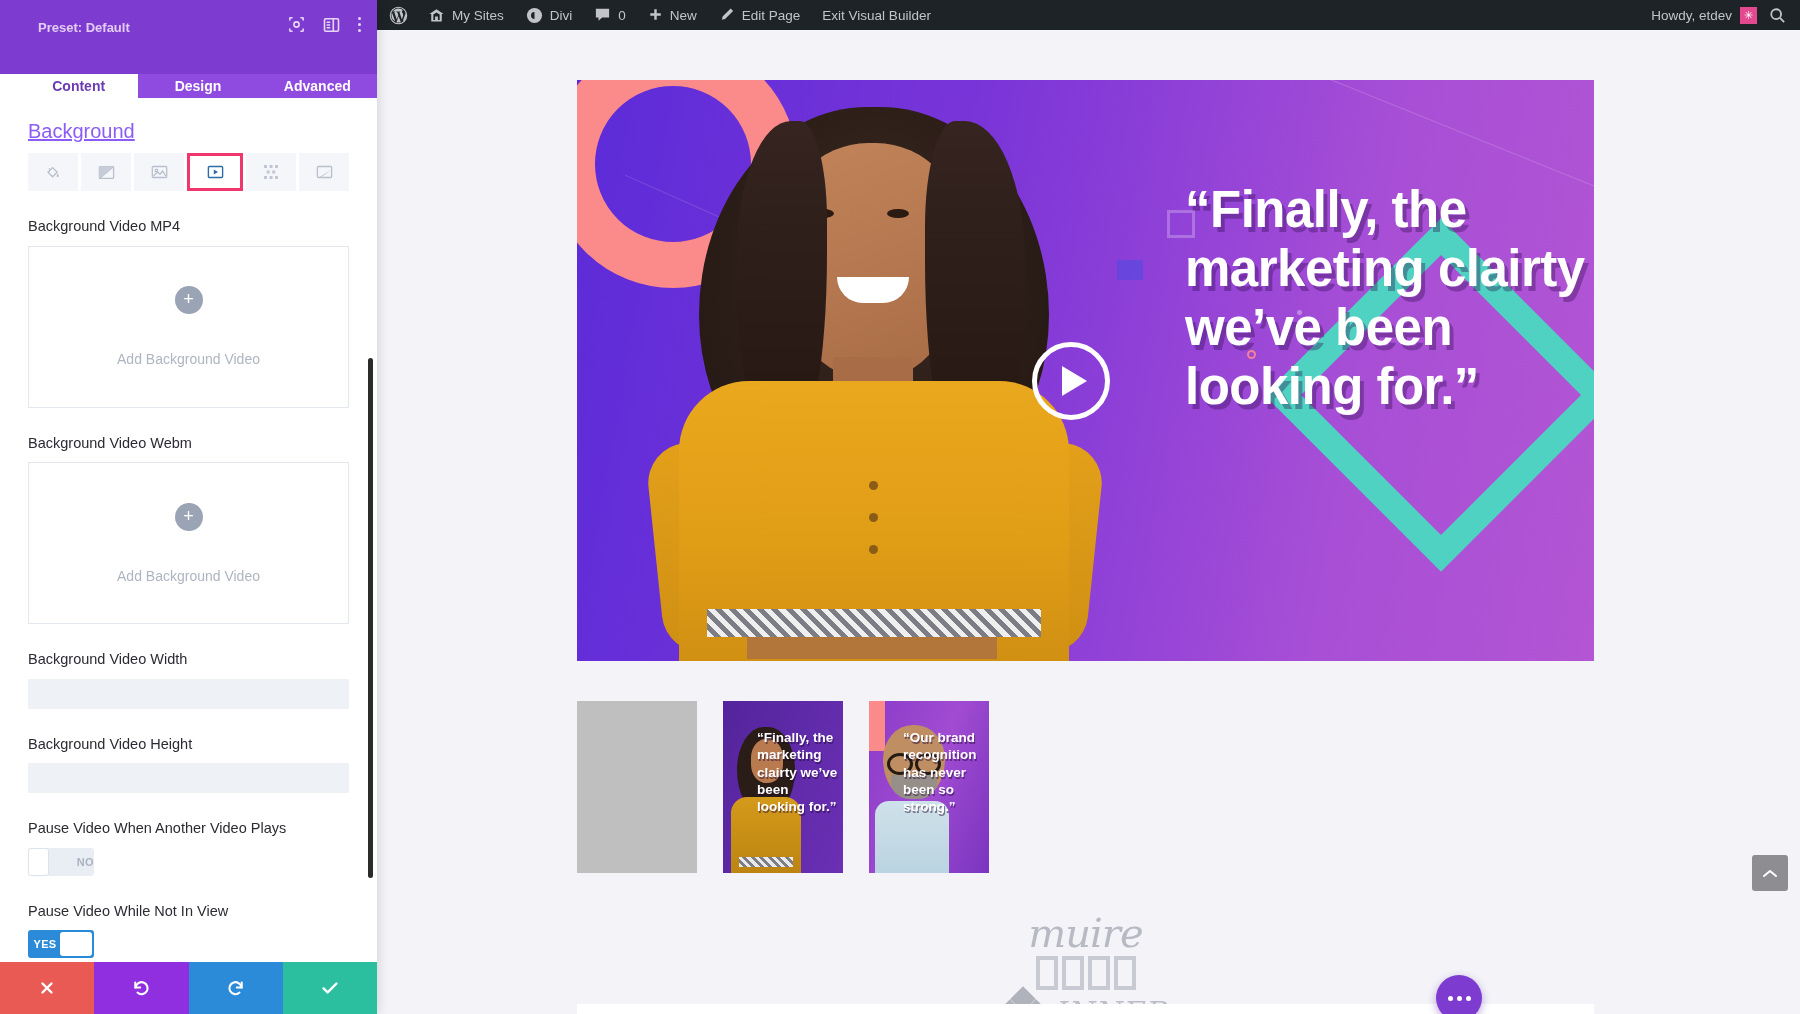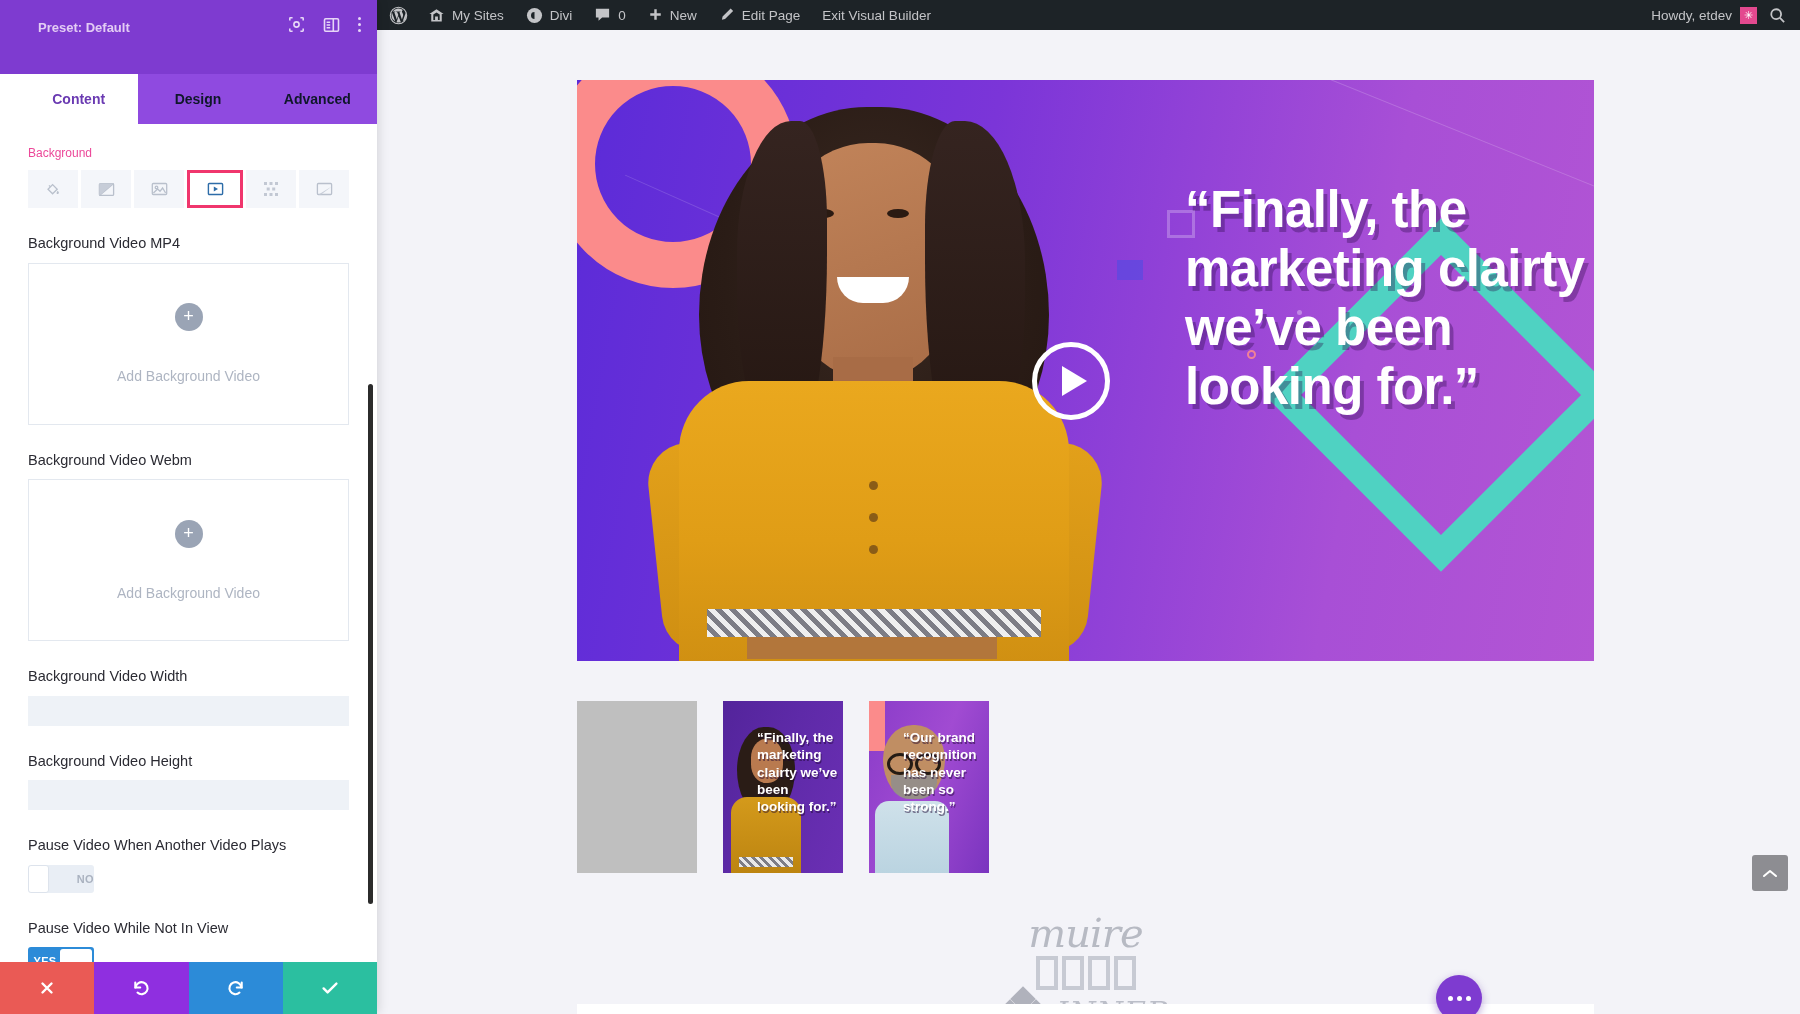--- a/index.html
+++ b/index.html
@@ -34,43 +34,43 @@
     padding-left: 16px;
   }
   .panel-head-icons {
     position: absolute; right: 16px; top: 16px;
     display: flex; align-items: center; gap: 18px;
   }
   .hicon { color: #e7d7f7; cursor: pointer; display:flex; }
   .hdots { display:flex; flex-direction:column; gap:3px; cursor:pointer; }
   .hdots i { width:3px; height:3px; background:#e7d7f7; border-radius:50%; display:block; }
 
-  .tabs { display: flex; background: #8f4ae0; height: 50px; margin-left: 19px; }
+  .tabs { display: flex; background: #8f4ae0; height: 24px; margin-left: 19px; }
   .tab {
     flex: 1; display: flex; align-items: center; justify-content: center;
-    color: #0f172a; font-size: 14px; font-weight: bold; cursor: pointer;
+    color: #ffffff; font-size: 14px; font-weight: bold; cursor: pointer;
   }
   .tab.active { background: #ffffff; color: #6a3ab2; }
   .tab.active { background: #fff; }
 
   .panel-body {
     flex: 1; overflow: hidden; position: relative;
     background: #fff; padding: 0 0 0 0;
   }
   .panel-scroll { padding: 22px 28px 10px 28px; }
   .scrollbar {
     position: absolute; right: 4px; top: 260px;
     width: 5px; height: 520px; background: #2b2b2b; border-radius: 3px;
   }
 
   .field-label {
     font-size: 14.5px; color: #2b2b33; margin-bottom: 9px;
     line-height: 1.35;
   }
-  .sec-label { font-size: 12px; color: #ec4899; margin-bottom: 10px; }
+  .sec-label { font-size: 20px; color: #8b5cf6; margin-bottom: 10px; text-decoration: underline; }
 
   .bgtypes { display: flex; gap: 3px; margin-bottom: 26px; }
   .bgtype {
     flex: 1; height: 38px; background: #f4f6fa;
     display: flex; align-items: center; justify-content: center;
     cursor: pointer; position: relative;
   }
   .bgtype.selected {
     background: #fff; border: 3px solid #f0366d;
   }

